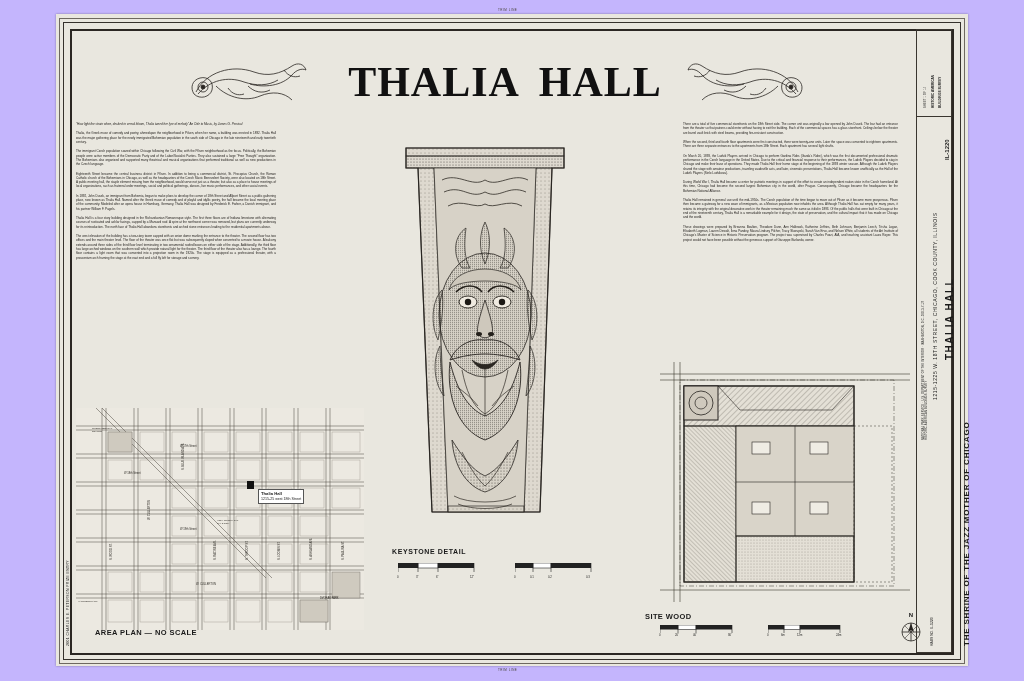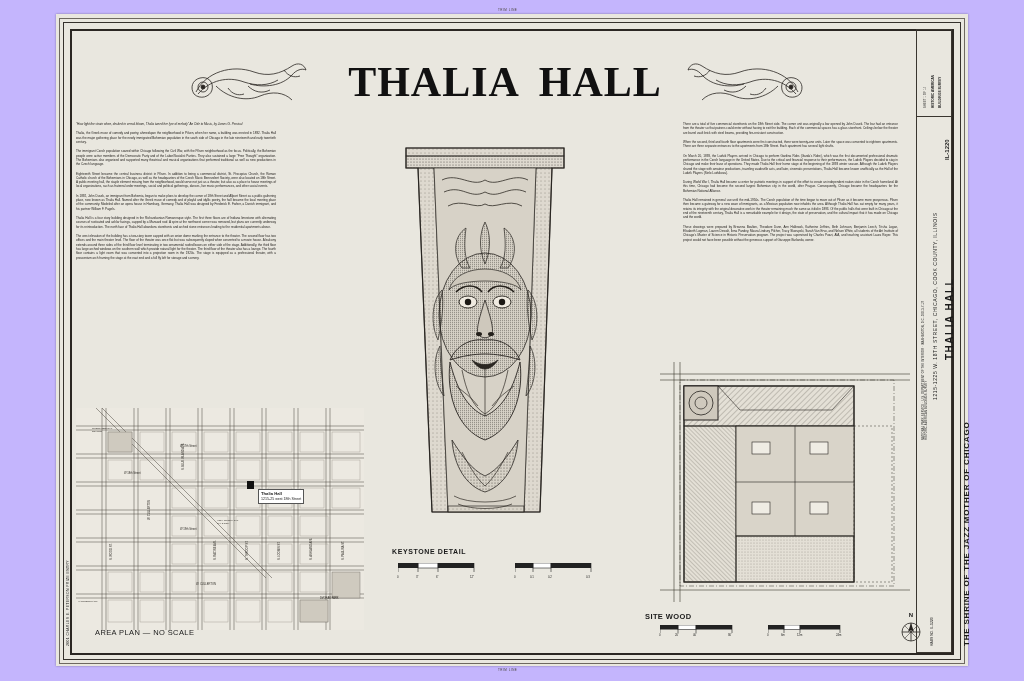--- a/index.html
+++ b/index.html
@@ -74,21 +74,21 @@
 
   
   .scalebar{position:absolute;font-size:3px;}
 
   
   .areaplan{
     position:absolute;left:76px;top:408px;width:288px;height:222px;
     background:#edebe3;
   }
   .areaplan-title{
-    position:absolute;left:95px;top:628px;font-size:7.5px;font-weight:normal;letter-spacing:.4px;
+    position:absolute;left:95px;top:628px;font-size:7.5px;font-weight:bold;letter-spacing:.4px;
   }
   .map-label{position:absolute;font-size:2.7px;color:#2a2722;}
   .map-label.vert{transform:rotate(-90deg);transform-origin:0 0;}
   .thalia-box{
     position:absolute;background:#fff;border:.5px solid #555;padding:1px 2px;
     font-size:4.2px;font-weight:bold;line-height:1.35;text-align:left;
   }
   .thalia-dot{position:absolute;width:7px;height:8px;background:#111;}
 
   

